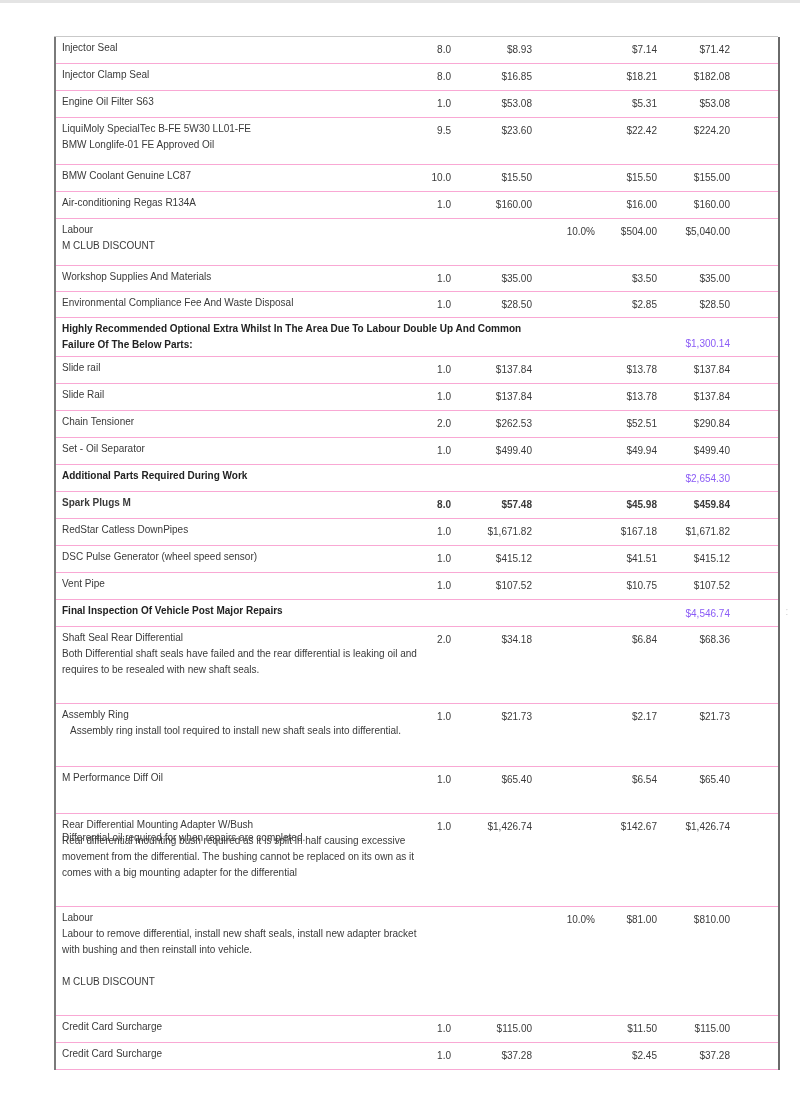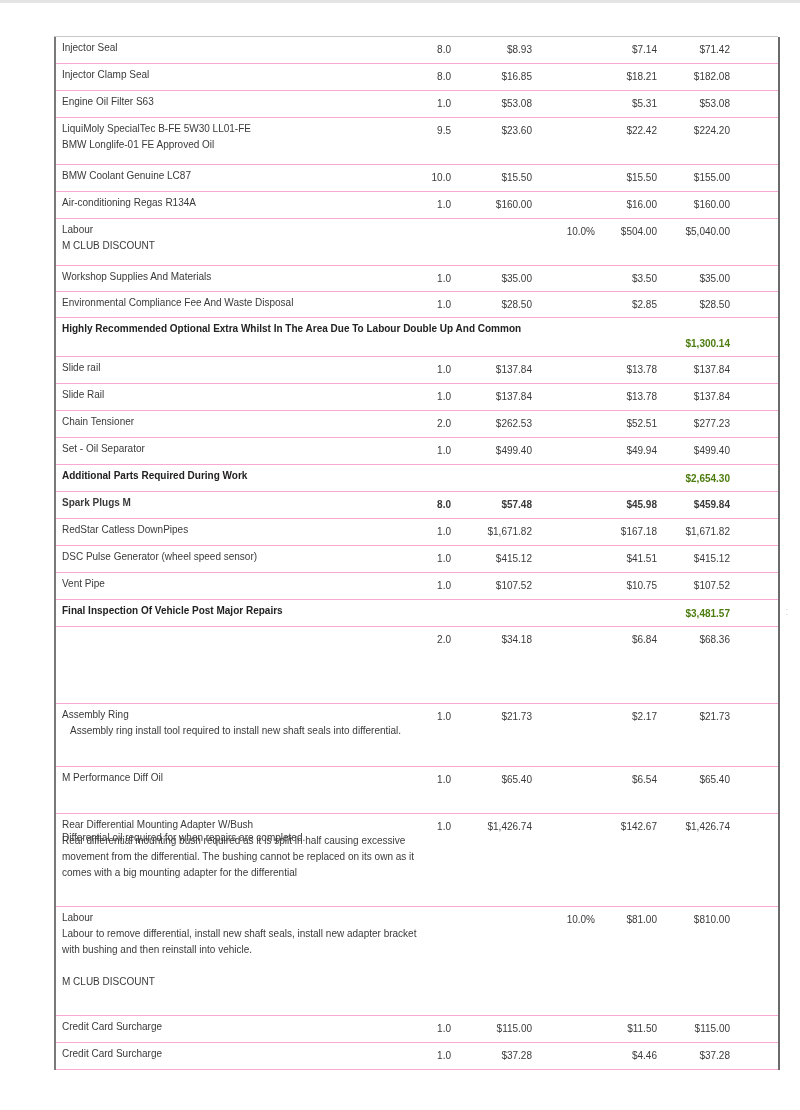--- a/index.html
+++ b/index.html
@@ -16,21 +16,21 @@
   .row { position: relative; border-bottom: 1px solid #f9a8d4; font-size: 10px; line-height: 16px; }
   .desc { position: absolute; left: 6px; top: 3px; width: 360px; }
   .desc .sub { display: block; }
   .num { position: absolute; top: 5px; text-align: right; white-space: nowrap; }
   .qty { right: 327px; }
   .price { right: 246px; }
   .disc { right: 183px; }
   .tax { right: 121px; }
   .total { right: 48px; }
   .sec .desc { font-weight: bold; color: #222; width: 600px; }
-  .sec .total { font-weight: bold; color: #4d7c0f; }
+  .sec .total { font-weight: normal; color: #8b5cf6; }
   .mark { position: absolute; left: 786px; top: 606px; font-size: 8px; color: #bbb; }
 </style>
 </head>
 <body>
 
 <div class="topbar"></div>
 <div class="topline"></div>
 <div class="sheet" id="sheet">
     <div class="row" style="height: 26px;">
       <div class="desc"><span>Injector Seal</span></div>
@@ -98,21 +98,21 @@
     </div>
     <div class="row" style="height: 25px;">
       <div class="desc"><span>Environmental Compliance Fee And Waste Disposal</span></div>
       <div class="num qty">1.0</div>
       <div class="num price">$28.50</div>
       <div class="num disc"></div>
       <div class="num tax">$2.85</div>
       <div class="num total">$28.50</div>
     </div>
     <div class="row sec" style="height: 38px;">
-      <div class="desc"><span>Highly Recommended Optional Extra Whilst In The Area Due To Labour Double Up And Common</span></div>
+      <div class="desc"><span>Highly Recommended Optional Extra Whilst In The Area Due To Labour Double Up And Common</span><span class="sub" style="white-space: pre-line;">Failure Of The Below Parts:</span></div>
       <div class="num total" style="top: 18px;">$1,300.14</div>
     </div>
     <div class="row" style="height: 26px;">
       <div class="desc"><span>Slide rail</span></div>
       <div class="num qty">1.0</div>
       <div class="num price">$137.84</div>
       <div class="num disc"></div>
       <div class="num tax">$13.78</div>
       <div class="num total">$137.84</div>
     </div>
@@ -123,21 +123,21 @@
       <div class="num disc"></div>
       <div class="num tax">$13.78</div>
       <div class="num total">$137.84</div>
     </div>
     <div class="row" style="height: 26px;">
       <div class="desc"><span>Chain Tensioner</span></div>
       <div class="num qty">2.0</div>
       <div class="num price">$262.53</div>
       <div class="num disc"></div>
       <div class="num tax">$52.51</div>
-      <div class="num total">$277.23</div>
+      <div class="num total">$290.84</div>
     </div>
     <div class="row" style="height: 26px;">
       <div class="desc"><span>Set - Oil Separator</span></div>
       <div class="num qty">1.0</div>
       <div class="num price">$499.40</div>
       <div class="num disc"></div>
       <div class="num tax">$49.94</div>
       <div class="num total">$499.40</div>
     </div>
     <div class="row sec" style="height: 26px;">
@@ -171,23 +171,24 @@
     <div class="row" style="height: 26px;">
       <div class="desc"><span>Vent Pipe</span></div>
       <div class="num qty">1.0</div>
       <div class="num price">$107.52</div>
       <div class="num disc"></div>
       <div class="num tax">$10.75</div>
       <div class="num total">$107.52</div>
     </div>
     <div class="row sec" style="height: 26px;">
       <div class="desc"><span>Final Inspection Of Vehicle Post Major Repairs</span></div>
-      <div class="num total" style="top: 6px;">$3,481.57</div>
+      <div class="num total" style="top: 6px;">$4,546.74</div>
     </div>
     <div class="row" style="height: 76px;">
+      <div class="desc"><span>Shaft Seal Rear Differential</span><span class="sub" style="white-space: pre-line;">Both Differential shaft seals have failed and the rear differential is leaking oil and requires to be resealed with new shaft seals.</span></div>
       <div class="num qty">2.0</div>
       <div class="num price">$34.18</div>
       <div class="num disc"></div>
       <div class="num tax">$6.84</div>
       <div class="num total">$68.36</div>
     </div>
     <div class="row" style="height: 62px;">
       <div class="desc"><span>Assembly Ring</span><span class="sub" style="white-space: pre-line; margin-left: 8px;">Assembly ring install tool required to install new shaft seals into differential.</span></div>
       <div class="num qty">1.0</div>
       <div class="num price">$21.73</div>
@@ -227,17 +228,17 @@
       <div class="num price">$115.00</div>
       <div class="num disc"></div>
       <div class="num tax">$11.50</div>
       <div class="num total">$115.00</div>
     </div>
     <div class="row" style="height: 26px;">
       <div class="desc"><span>Credit Card Surcharge</span></div>
       <div class="num qty">1.0</div>
       <div class="num price">$37.28</div>
       <div class="num disc"></div>
-      <div class="num tax">$4.46</div>
+      <div class="num tax">$2.45</div>
       <div class="num total">$37.28</div>
     </div>
   </div>
 <div class="mark">⁚</div>
 
 </body></html>

